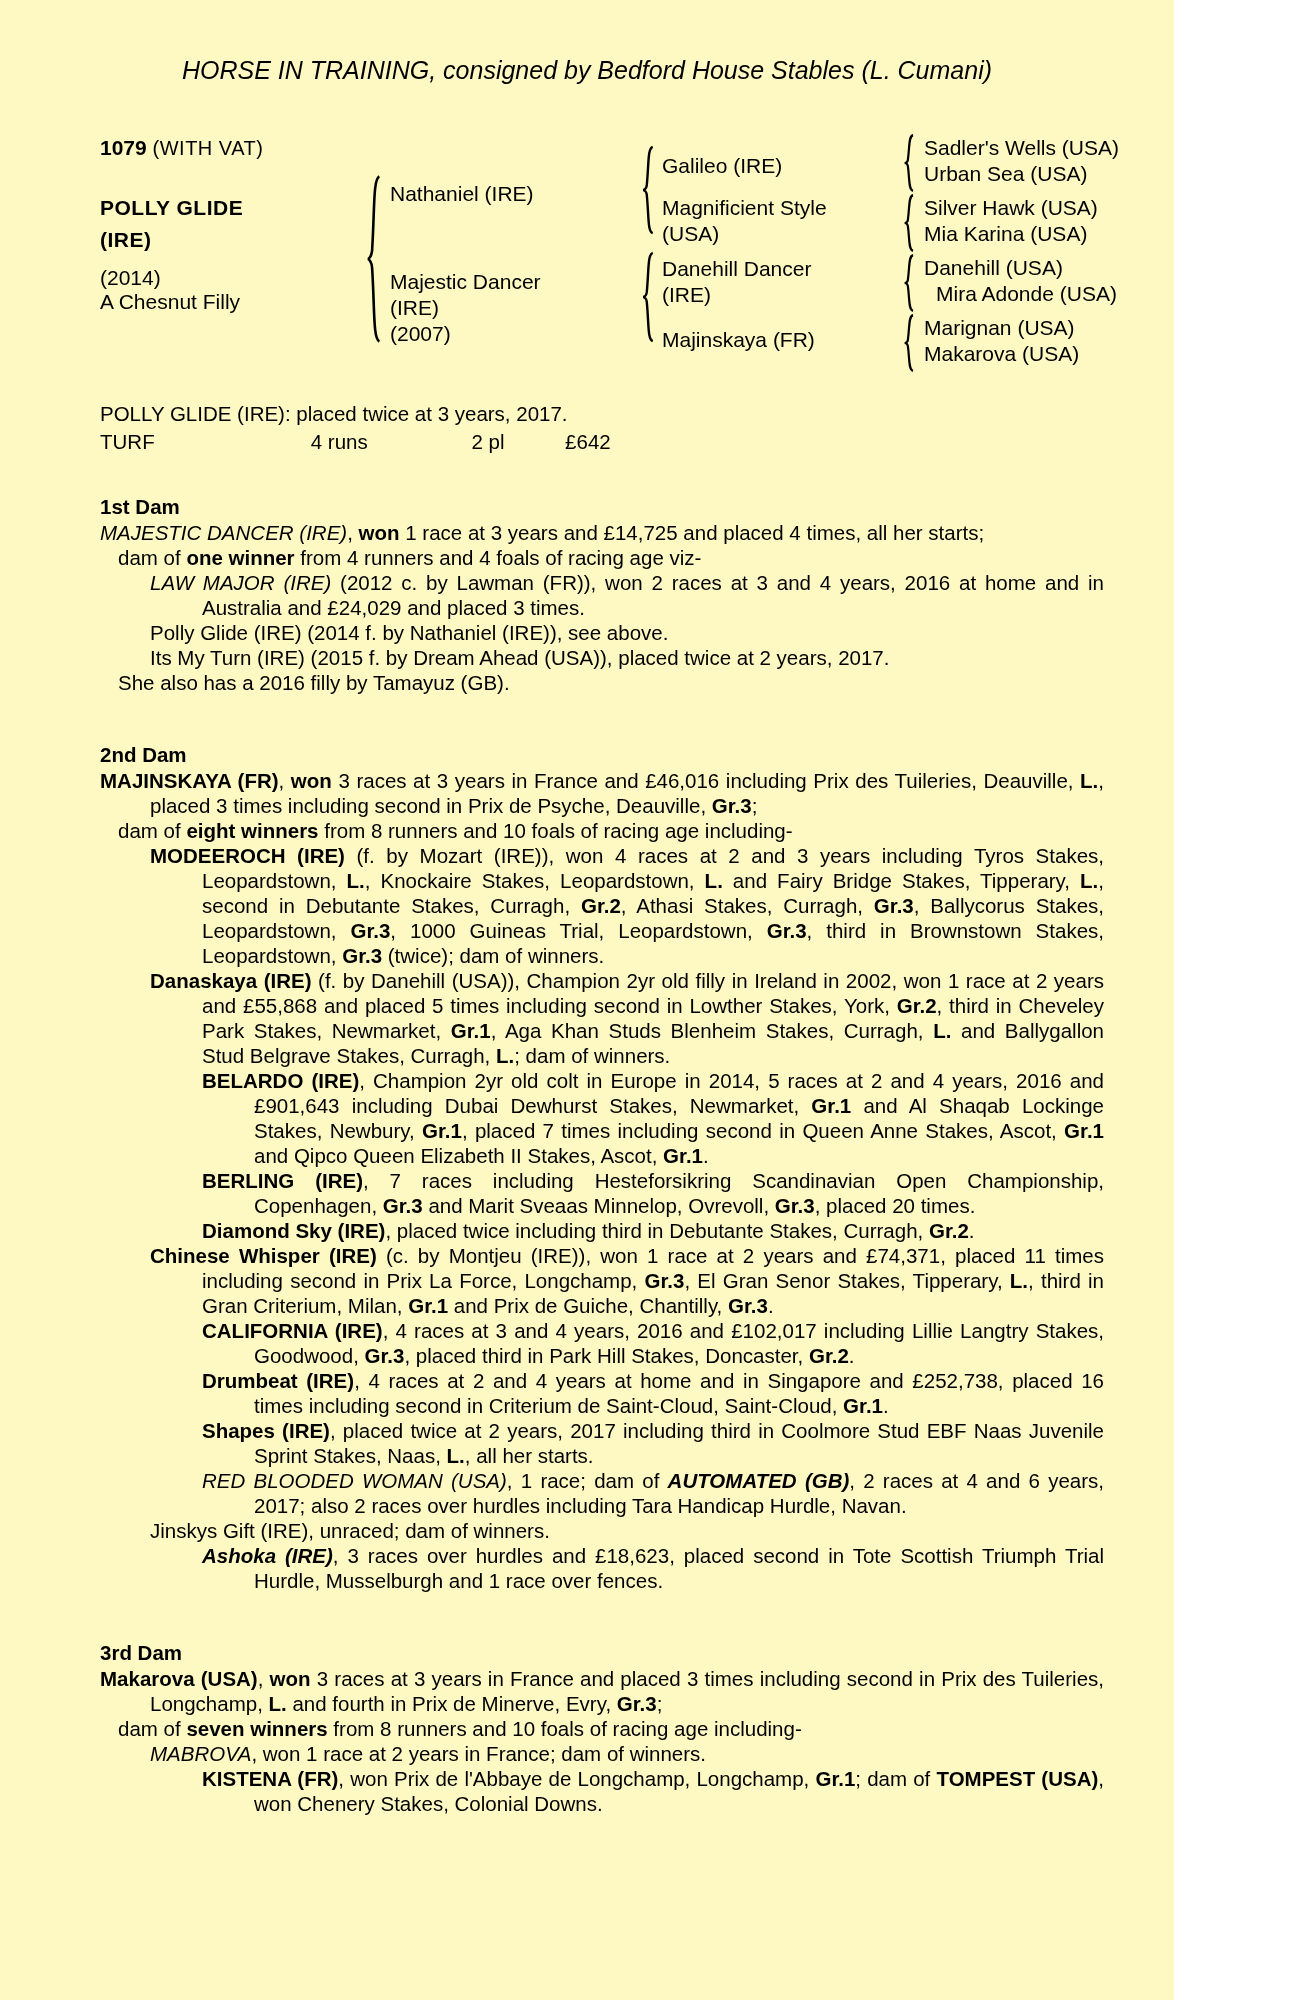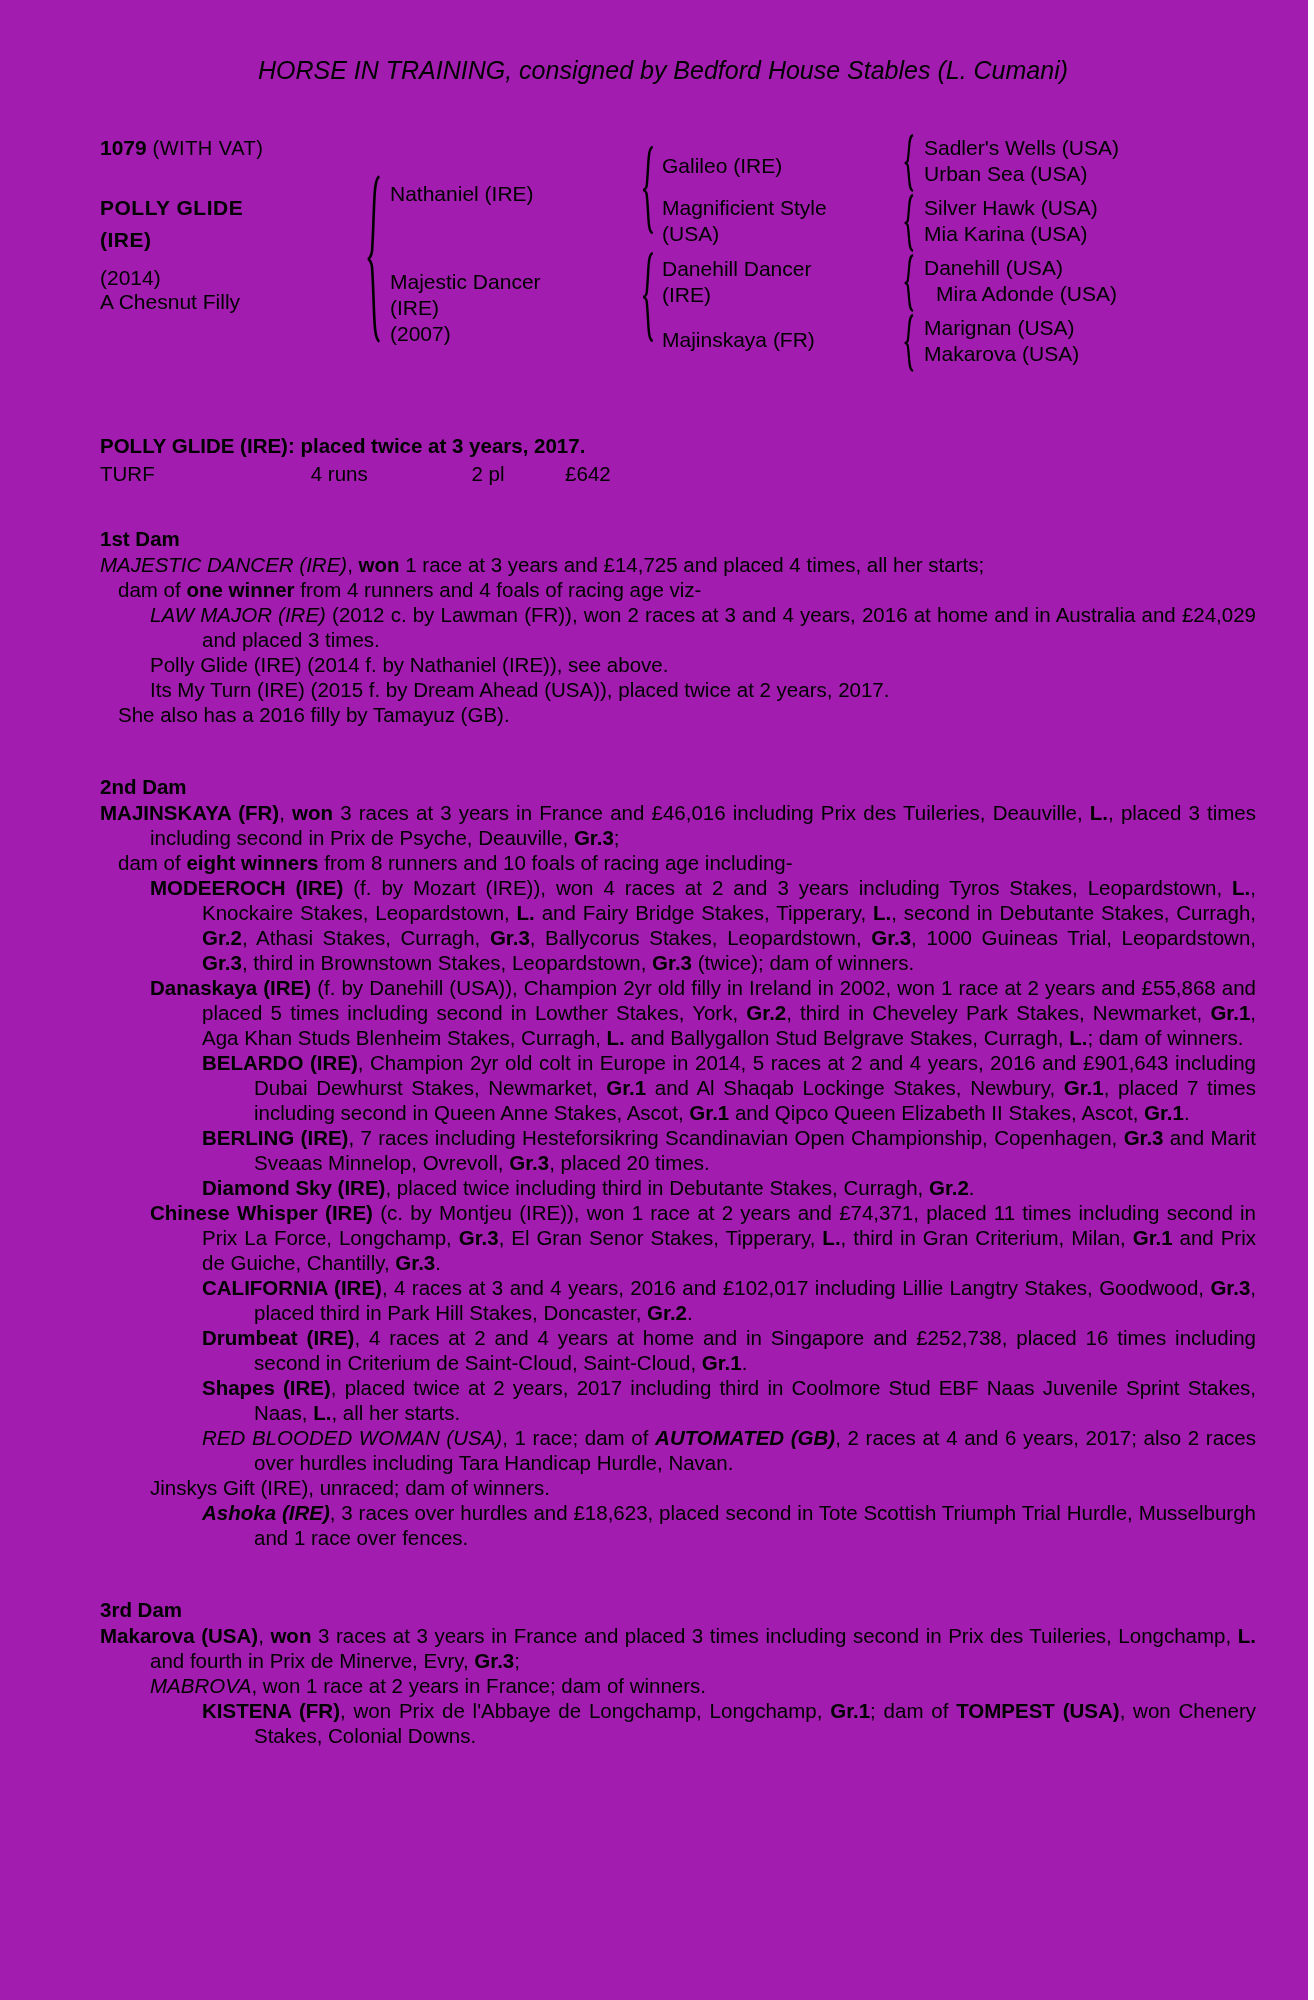--- a/index.html
+++ b/index.html
@@ -1,42 +1,42 @@
 <!DOCTYPE html>
 <html><head>
 <meta charset="utf-8">
 <style>
   html,body{margin:0;padding:0;background:#ffffff;}
   .page{
     position:relative;
-    width:1308px;height:2000px;
+    width:1174px;height:2000px;
     overflow:hidden;
-    background:#a21caf;color:#000;
+    background:#fef9c3;color:#000;
     font-family:"Liberation Sans","DejaVu Sans",sans-serif;
     font-size:20.5px;line-height:25px;
     box-sizing:border-box;
-    padding:55px 52px 0 100px;
+    padding:55px 70px 0 100px;
   }
   .hdr{
     text-align:center;font-style:italic;font-size:25px;line-height:30px;
     margin-left:-30px; 
   }
   .stand{
     margin-top:24px;font-weight:bold;font-size:22px;line-height:30px;
     letter-spacing:1.5px;word-spacing:6px;
   }
   
   .ped{position:relative;height:300px;margin:16px -70px 0 -100px;}
   .ped .abs{position:absolute;white-space:nowrap;font-size:21px;line-height:26px;}
   .lotline{font-weight:bold;font-size:46px;line-height:46px;}
   .lotvat{font-weight:normal;font-size:20px;letter-spacing:.5px;}
   .hname{font-weight:bold;font-size:28px;line-height:30px;letter-spacing:.5px;}
   .brace{position:absolute;}
   
-  .summary{margin-top:32px;font-weight:bold;}
+  .summary{margin-top:0;}
   .rating{margin-top:18px;}
   .rating .rb{font-weight:bold;}
   .rating .ri{font-style:italic;}
   .turfrow{margin-top:3px;}
   .turfrow .c1{display:inline-block;width:205px;}
   .turfrow .c2{display:inline-block;width:155px;}
   .turfrow .c3{display:inline-block;width:88px;}
   
   .sec-head{font-weight:bold;margin-top:47px;margin-bottom:1px;}
   #dam-sections .sec-head:first-child{margin-top:40px;}
@@ -141,17 +141,18 @@
       <div class="para ind-g"><span class="s-b">Diamond Sky (IRE)</span><span class="s-n">, placed twice including third in Debutante Stakes, Curragh, </span><span class="s-b">Gr.2</span><span class="s-n">.</span></div>
       <div class="para ind-p"><span class="s-b">Chinese Whisper (IRE)</span><span class="s-n"> (c. by Montjeu (IRE)), won 1 race at 2 years and £74,371, placed 11 times including second in Prix La Force, Longchamp, </span><span class="s-b">Gr.3</span><span class="s-n">, El Gran Senor Stakes, Tipperary, </span><span class="s-b">L.</span><span class="s-n">, third in Gran Criterium, Milan, </span><span class="s-b">Gr.1</span><span class="s-n"> and Prix de Guiche, Chantilly, </span><span class="s-b">Gr.3</span><span class="s-n">.</span></div>
       <div class="para ind-g"><span class="s-b">CALIFORNIA (IRE)</span><span class="s-n">, 4 races at 3 and 4 years, 2016 and £102,017 including Lillie Langtry Stakes, Goodwood, </span><span class="s-b">Gr.3</span><span class="s-n">, placed third in Park Hill Stakes, Doncaster, </span><span class="s-b">Gr.2</span><span class="s-n">.</span></div>
       <div class="para ind-g"><span class="s-b">Drumbeat (IRE)</span><span class="s-n">, 4 races at 2 and 4 years at home and in Singapore and £252,738, placed 16 times including second in Criterium de Saint-Cloud, Saint-Cloud, </span><span class="s-b">Gr.1</span><span class="s-n">.</span></div>
       <div class="para ind-g"><span class="s-b">Shapes (IRE)</span><span class="s-n">, placed twice at 2 years, 2017 including third in Coolmore Stud EBF Naas Juvenile Sprint Stakes, Naas, </span><span class="s-b">L.</span><span class="s-n">, all her starts.</span></div>
       <div class="para ind-g"><span class="s-i">RED BLOODED WOMAN (USA)</span><span class="s-n">, 1 race; dam of </span><span class="s-bi">AUTOMATED (GB)</span><span class="s-n">, 2 races at 4 and 6 years, 2017; also 2 races over hurdles including Tara Handicap Hurdle, Navan.</span></div>
       <div class="para ind-p"><span class="s-n">Jinskys Gift (IRE), unraced; dam of winners.</span></div>
       <div class="para ind-g"><span class="s-bi">Ashoka (IRE)</span><span class="s-n">, 3 races over hurdles and £18,623, placed second in Tote Scottish Triumph Trial Hurdle, Musselburgh and 1 race over fences.</span></div>
       <div class="sec-head">3rd Dam</div>
       <div class="para ind-dam"><span class="s-b">Makarova (USA)</span><span class="s-n">, </span><span class="s-b">won</span><span class="s-n"> 3 races at 3 years in France and placed 3 times including second in Prix des Tuileries, Longchamp, </span><span class="s-b">L.</span><span class="s-n"> and fourth in Prix de Minerve, Evry, </span><span class="s-b">Gr.3</span><span class="s-n">;</span></div>
+      <div class="para ind-l0"><span class="s-n">dam of </span><span class="s-b">seven winners</span><span class="s-n"> from 8 runners and 10 foals of racing age including-</span></div>
       <div class="para ind-p"><span class="s-i">MABROVA</span><span class="s-n">, won 1 race at 2 years in France; dam of winners.</span></div>
       <div class="para ind-g"><span class="s-b">KISTENA (FR)</span><span class="s-n">, won Prix de l'Abbaye de Longchamp, Longchamp, </span><span class="s-b">Gr.1</span><span class="s-n">; dam of </span><span class="s-b">TOMPEST (USA)</span><span class="s-n">, won Chenery Stakes, Colonial Downs.</span></div>
     </div>
 
 </div>
 
 </body></html>

